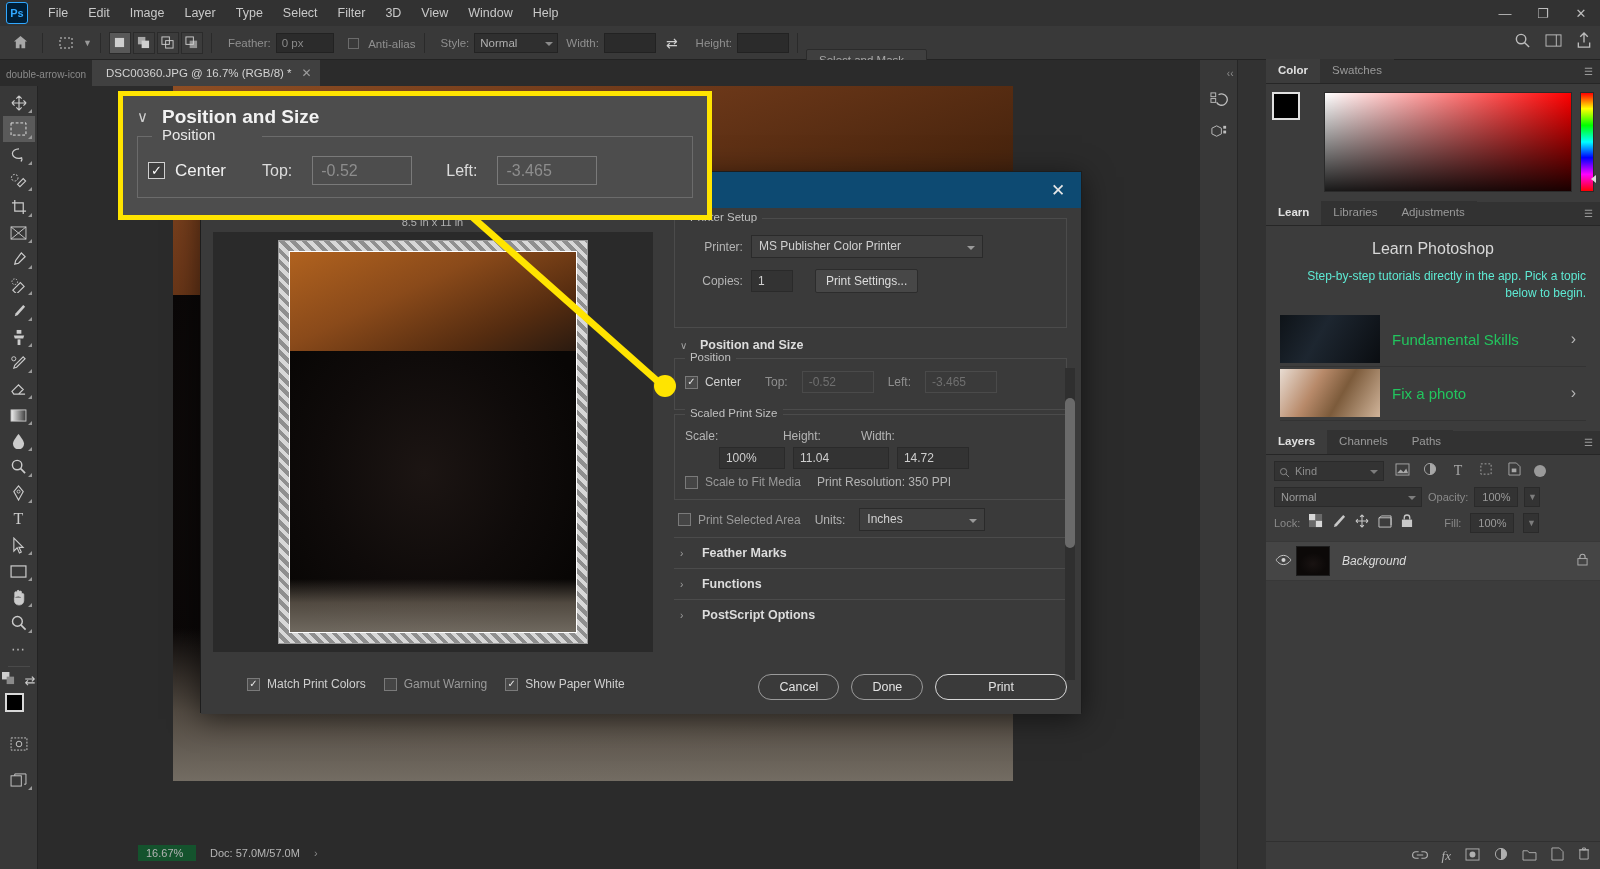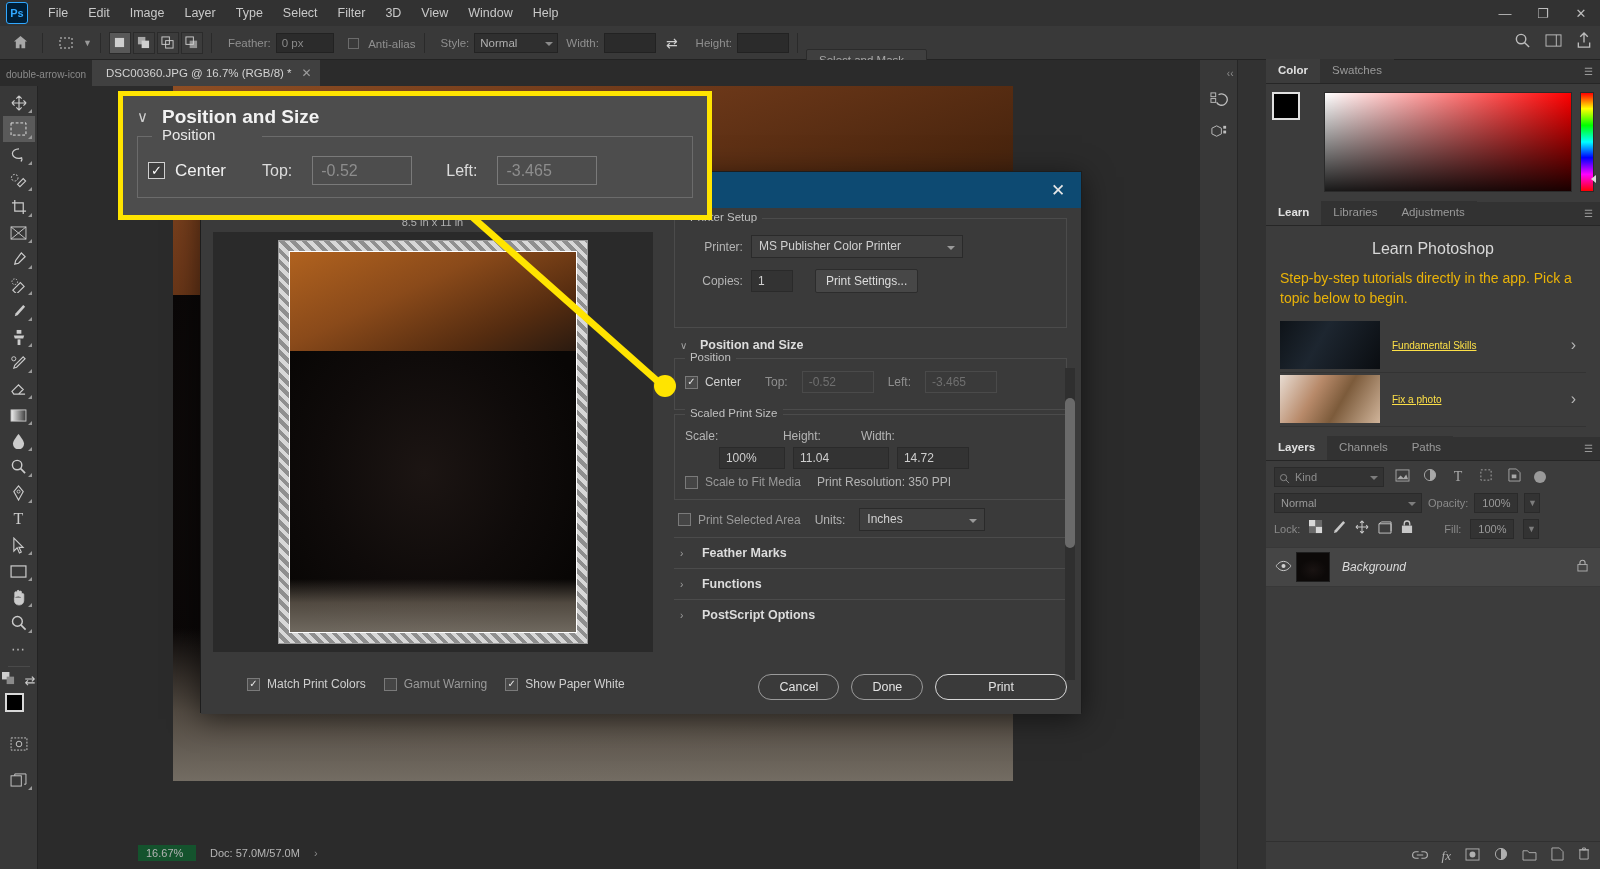--- a/index.html
+++ b/index.html
@@ -204,30 +204,30 @@
     background: linear-gradient(to bottom, #ff0000 0%, #ffff00 16%, #00ff00 33%,
       #00ffff 50%, #0000ff 66%, #ff00ff 83%, #ff0000 100%);
     position: relative;
   }
   .hue-marker { position: absolute; right: -3px; bottom: 8px; width: 0; height: 0;
     border-top: 4px solid transparent; border-bottom: 4px solid transparent; border-right: 5px solid #ddd; }
 
   
   .learn-panel { background: #3c3c3c; flex: 0 0 auto; padding: 14px 14px 10px 14px; }
   .learn-title { color: #d8d8d8; font-size: 16px; text-align: center; margin-bottom: 10px; }
-  .learn-sub { color: #eab308; font-size: 14px; text-align: left; line-height: 1.45; }
+  .learn-sub { color: #5eead4; font-size: 12px; text-align: right; line-height: 1.45; }
   .learn-cards { margin-top: 10px; }
   .learn-card {
     display: flex; align-items: center; height: 54px; background: #3c3c3c;
     border-bottom: 1px solid #333; gap: 12px;
   }
   .lc-thumb { width: 100px; height: 48px; flex: 0 0 100px; }
   .lc-thumb.a { background: linear-gradient(120deg, #0e1318 0%, #1d2630 40%, #0a0d11 100%); }
   .lc-thumb.b { background: linear-gradient(120deg, #e8dcd2 0%, #b88a6a 35%, #7c5b3b 60%, #d0b49a 100%); }
-  .lc-label { flex: 1; color: #fde047; font-size: 10px; text-decoration: underline; }
+  .lc-label { flex: 1; color: #22c55e; font-size: 15px; }
   .lc-chev { color: #b5b5b5; font-size: 16px; padding-right: 10px; }
 
   
   .layers-panel { background: #3c3c3c; flex: 1; display: flex; flex-direction: column; }
   .lp-filter { display: flex; align-items: center; gap: 8px; padding: 6px 8px; }
   .lp-kind {
     background: #333; border: 1px solid #2a2a2a; color: #8d8d8d; font-size: 11px;
     height: 20px; line-height: 18px; padding: 0 18px 0 20px; width: 110px; position: relative;
   }
   .lp-kind::after { content:""; position:absolute; right:5px; top:8px;
@@ -920,21 +920,21 @@
           </span>
         </div>
       </div>
 
       <div class="pd-right">
 
         <div class="group-box" style="height:110px;padding-top:16px;">
           <span class="group-legend">Printer Setup</span>
           <div class="fld-row" style="margin-bottom:11px;">
             <span class="fld-lbl" style="width:58px;text-align:right;">Printer:</span>
-            <span class="fld-select" style="width:212px;">MS Publisher Color Printer</span>
+            <span class="fld-select" style="width:232px;">MS Publisher Color Printer</span>
           </div>
           <div class="fld-row" style="margin-bottom:8px;">
             <span class="fld-lbl" style="width:58px;text-align:right;">Copies:</span>
             <span class="fld-input" style="width:42px;">1</span>
             <span class="pd-btn">Print Settings...</span>
           </div>
         </div>
 
         <div class="sec-head">
           <span class="sec-chev">∨</span>

